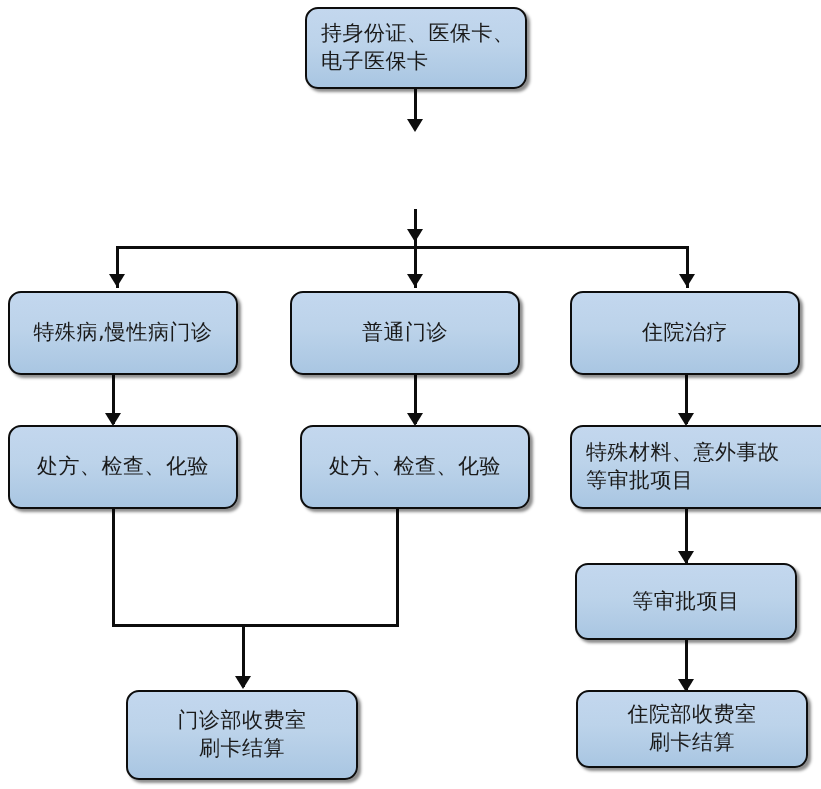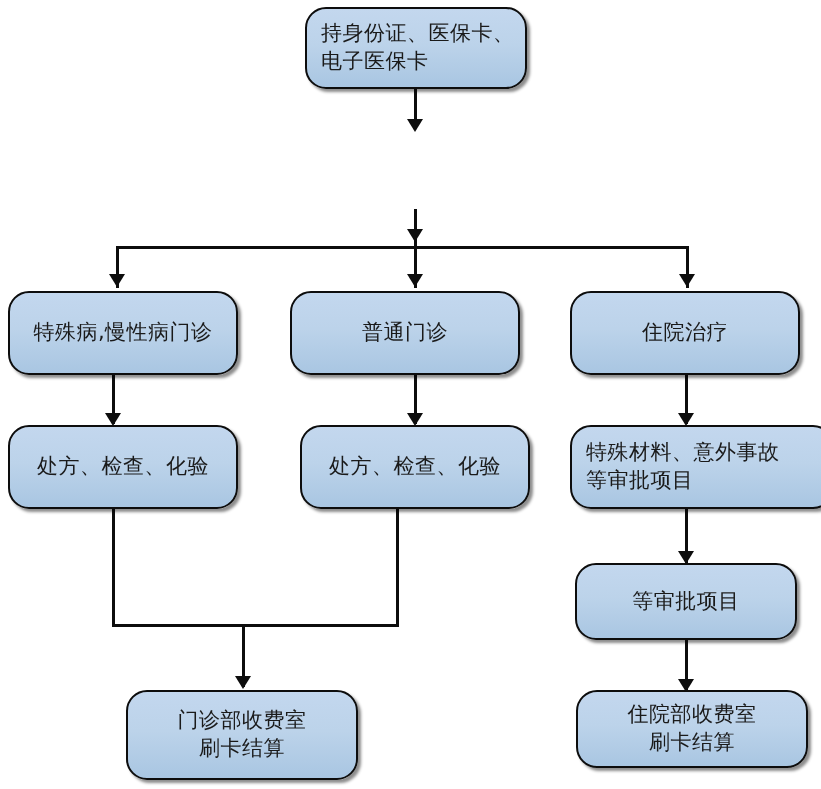--- a/index.html
+++ b/index.html
@@ -16,21 +16,21 @@
     width: 821px;
     height: 789px;
     background: #ffffff;
     overflow: hidden;
   }
   
   .node {
     position: absolute;
     box-sizing: border-box;
     border: 2.5px solid #0d0d0d;
-    border-radius: 21px;
+    border-radius: 13px;
     background: linear-gradient(to bottom, #c3d7ee 0%, #bcd3ea 45%, #a9c6e2 100%);
     box-shadow: 3px 3px 3px rgba(0,0,0,0.45);
     display: flex;
     align-items: center;
     color: #1a1a1a;
     font-size: 21px;
     line-height: 1.32;
     letter-spacing: 0.5px;
     white-space: pre-line;
   }

